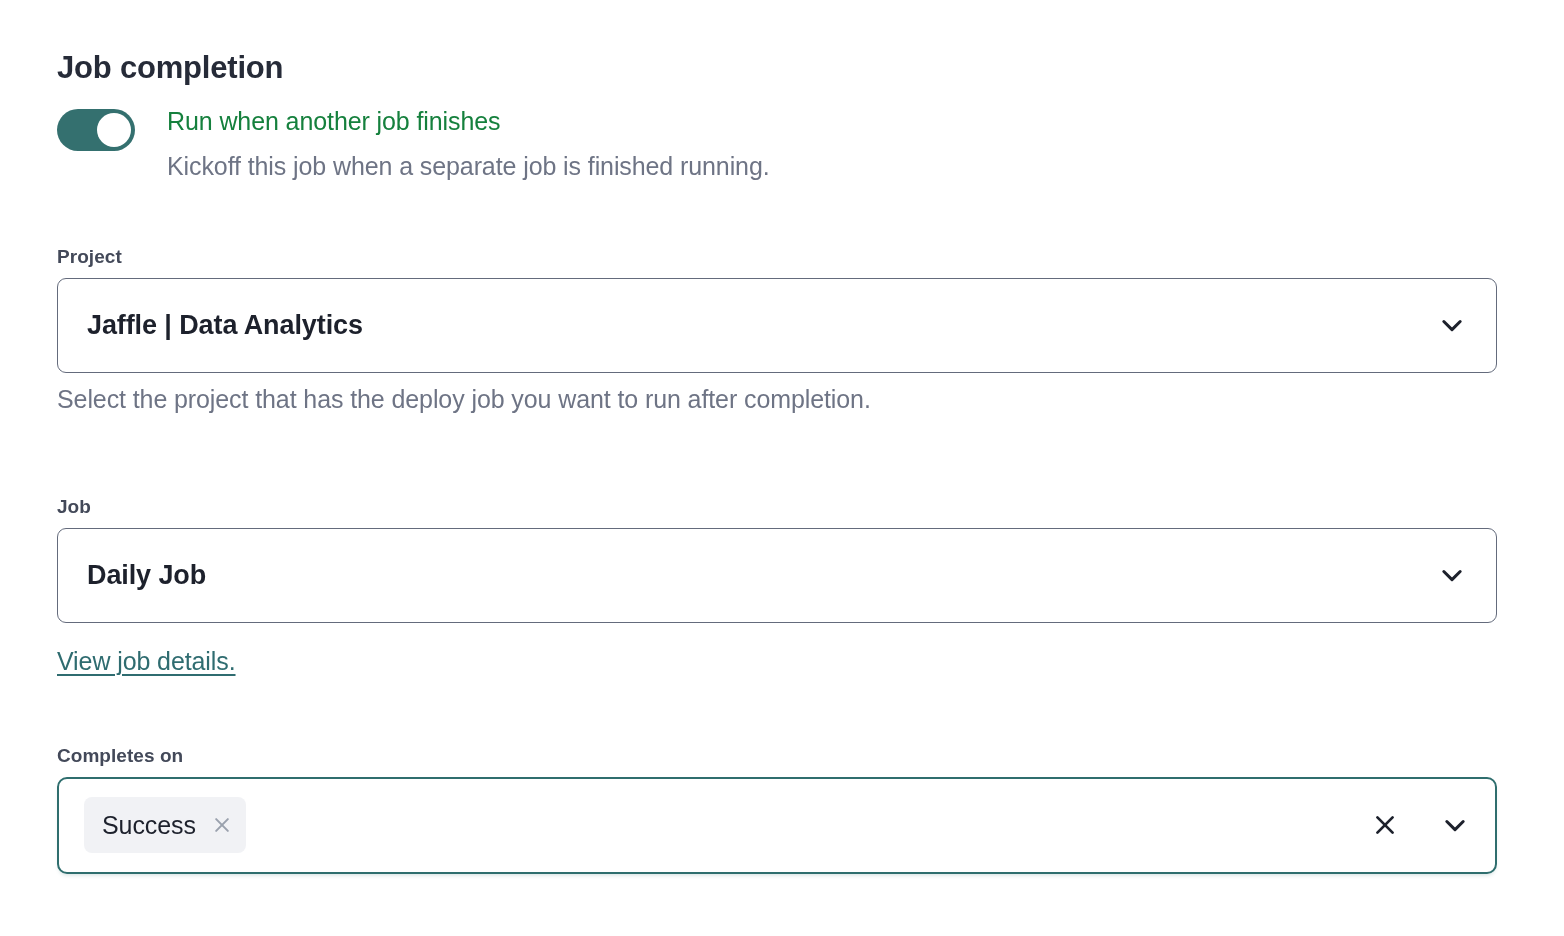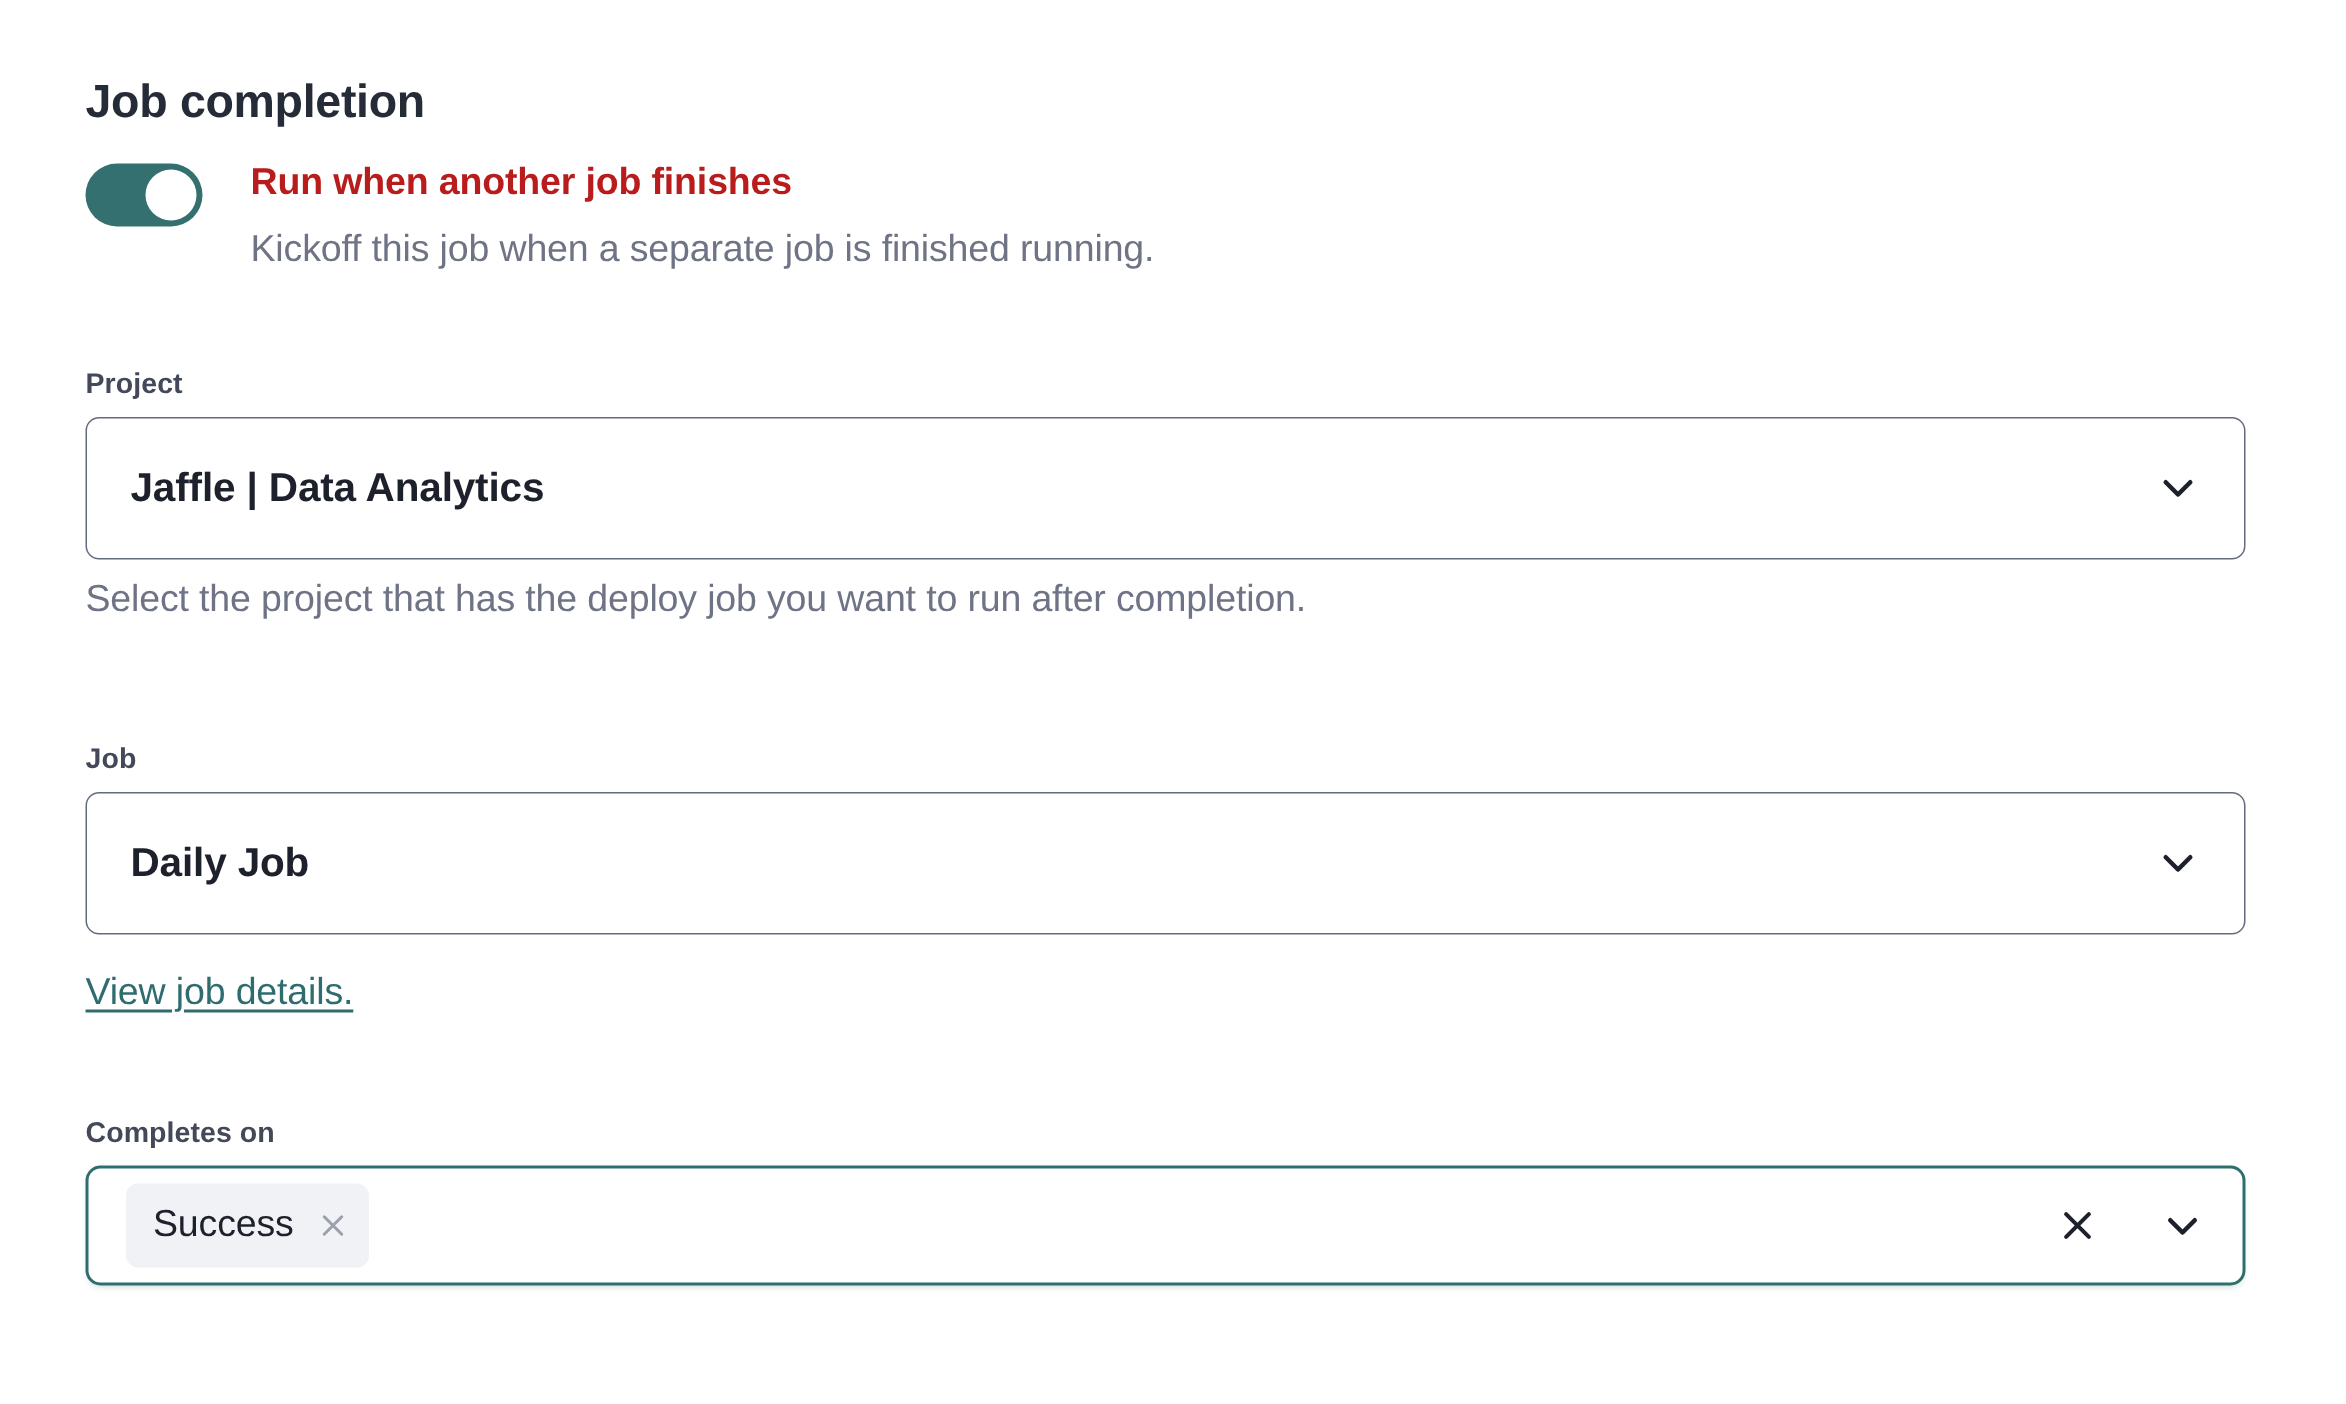--- a/index.html
+++ b/index.html
@@ -65,22 +65,22 @@
     background: #ffffff;
   }
   .toggle-text {
     position: absolute;
     left: 110px;
     top: 0;
     width: 1300px;
   }
   .toggle-label {
     font-size: 25px;
-    font-weight: 700;
-    color: #b91c1c;
+    font-weight: 400;
+    color: #15803d;
     line-height: 1.3;
     letter-spacing: -0.1px;
     white-space: nowrap;
   }
   .toggle-desc {
     margin-top: 12px;
     font-size: 25px;
     font-weight: 400;
     color: #6e7485;
     line-height: 1.3;
@@ -157,21 +157,21 @@
     text-underline-offset: 4px;
     text-decoration-thickness: 2px;
     letter-spacing: -0.1px;
     cursor: pointer;
   }
 
   
   .multiselect-box {
     position: relative;
     width: 1440px;
-    height: 80px;
+    height: 97px;
     border: 2px solid #2f6e6e;
     border-radius: 10px;
     background: #ffffff;
     display: flex;
     box-shadow: 0 3px 4px -2px rgba(47,110,110,0.22);
     cursor: text;
   }
   .chips {
     display: flex;
     align-items: center;

